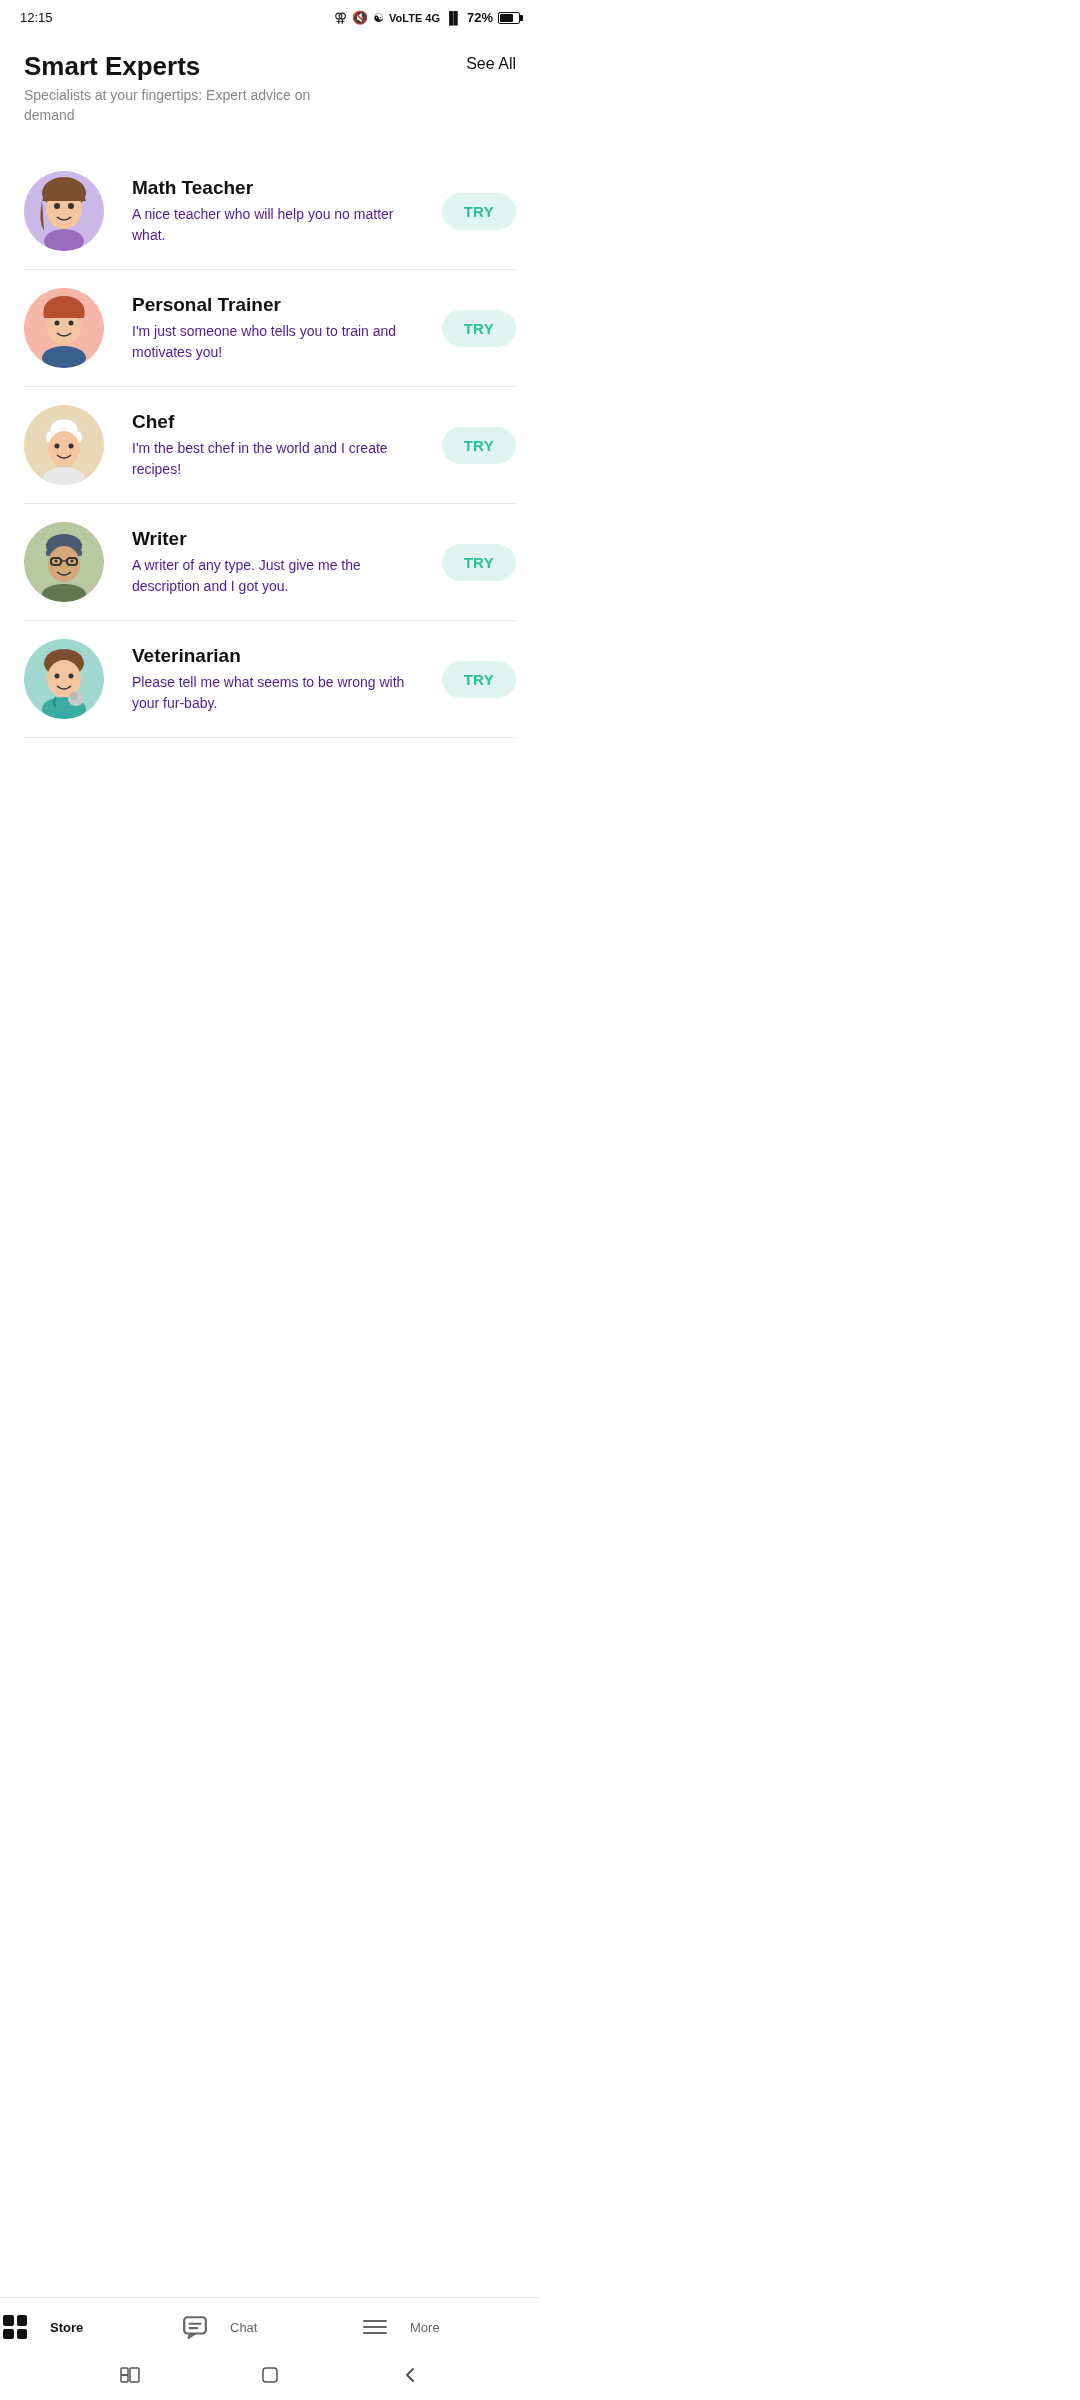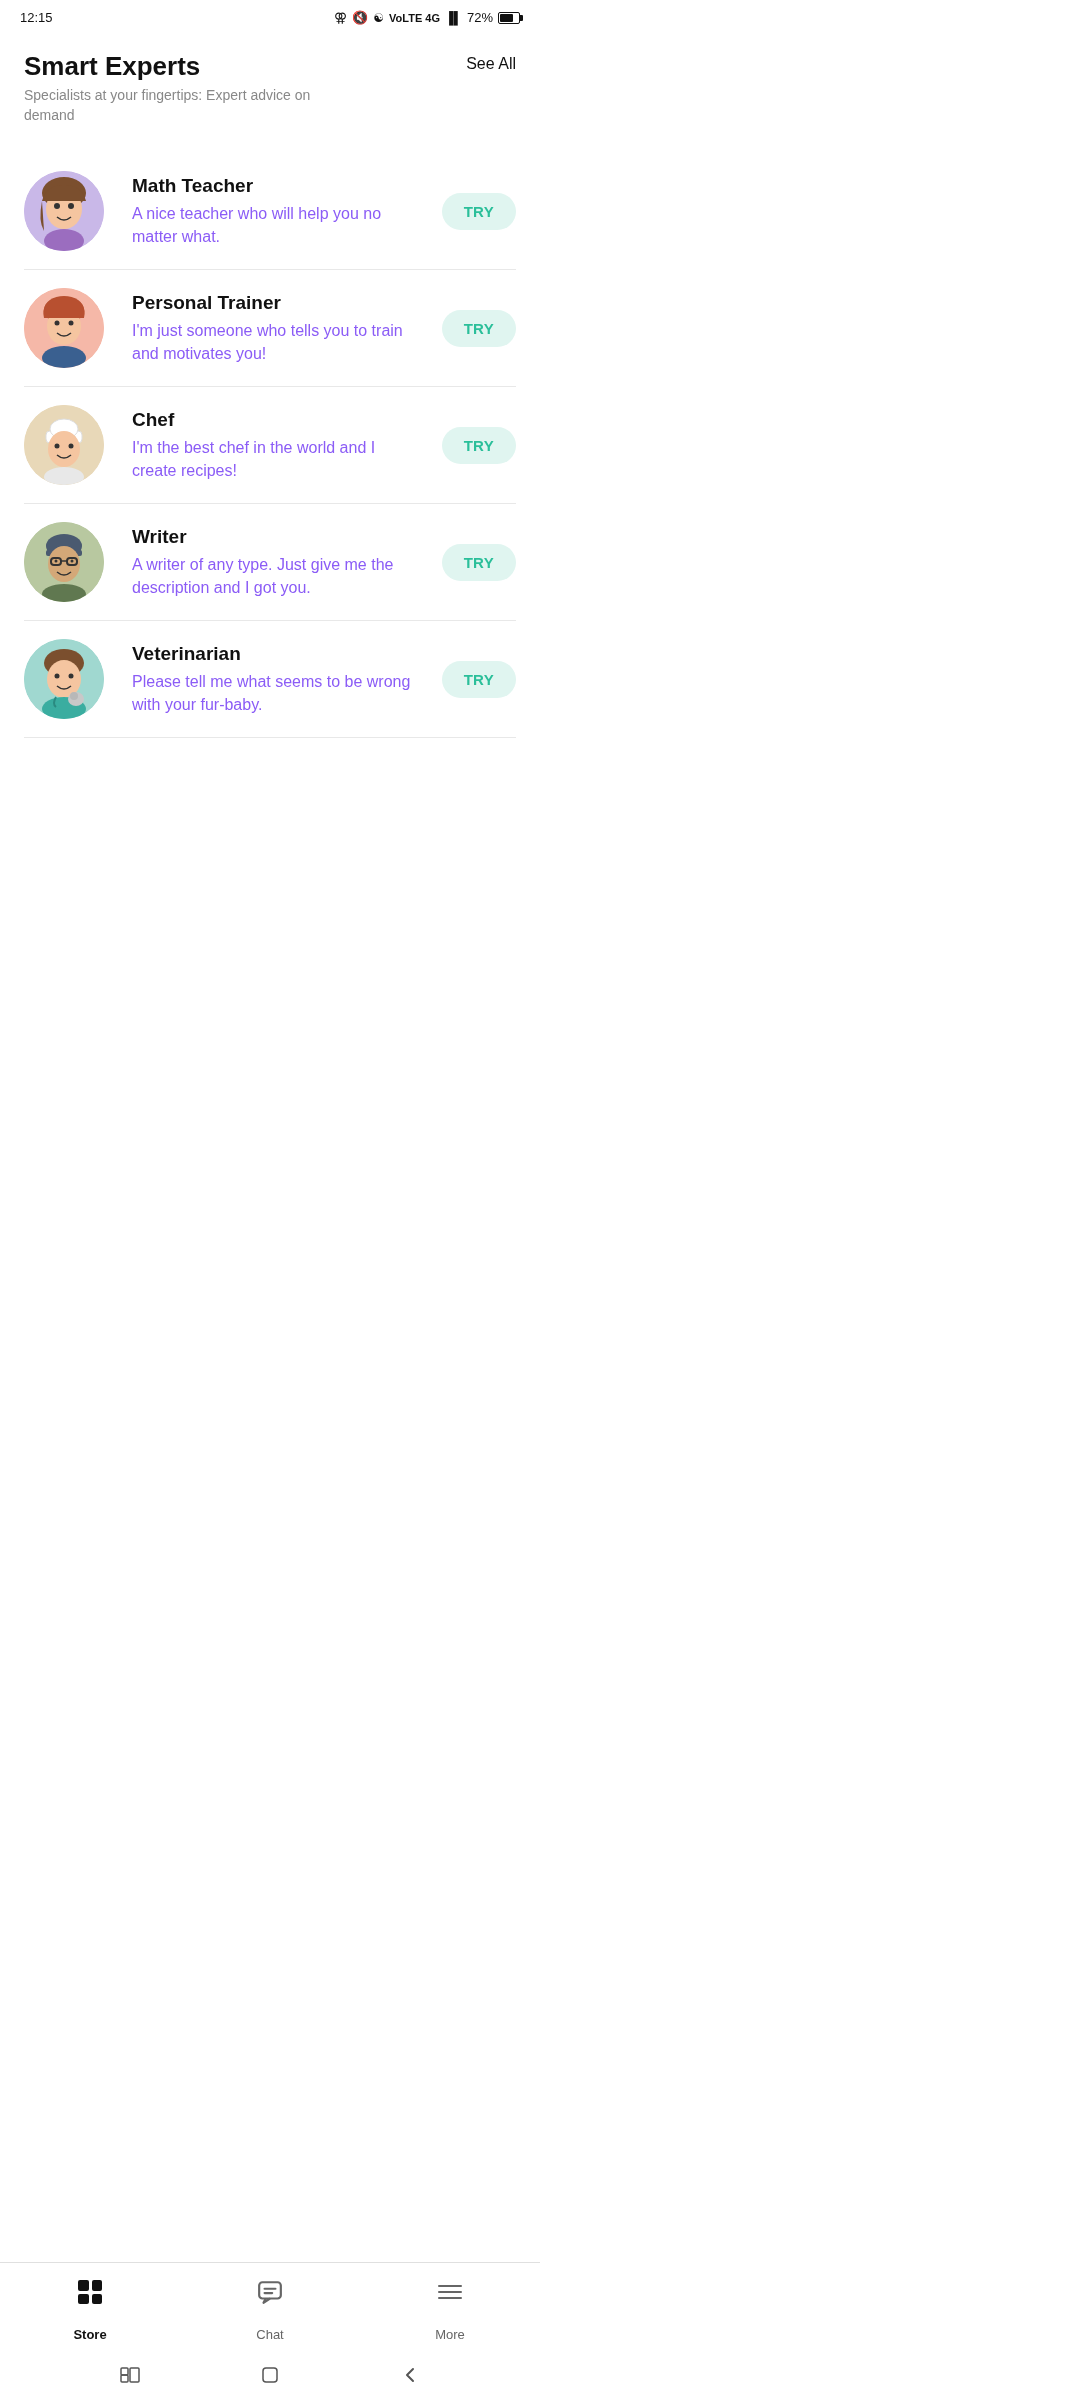--- a/index.html
+++ b/index.html
@@ -106,22 +106,22 @@
     }
 
     .expert-info h2 {
       font-size: 19px;
       font-weight: 700;
       color: #111;
       margin-bottom: 5px;
     }
 
     .expert-info p {
-      font-size: 16px;
-      color: #8b5cf6;
+      font-size: 14px;
+      color: #4c1d95;
       line-height: 1.45;
     }
 
     .try-btn {
       background: #e0f5f0;
       color: #2bbf9a;
       border: none;
       border-radius: 24px;
       padding: 10px 22px;
       font-size: 15px;
@@ -143,21 +143,21 @@
 
     .nav-items {
       display: flex;
       justify-content: space-around;
       align-items: center;
       padding: 14px 0 10px 0;
     }
 
     .nav-item {
       display: flex;
-      flex-direction: column;
+      flex-direction: row;
       align-items: center;
       gap: 20px;
       cursor: pointer;
       flex: 1;
     }
 
     .nav-icon {
       display: flex;
       align-items: center;
       justify-content: center;
@@ -262,21 +262,21 @@
 <body>
 
 <div class="status-bar">
   <div class="status-left">12:15</div>
   <div class="status-right">
     <span style="font-size:13px;">⚢</span>
     <span style="font-size:13px;">🔇</span>
     <span style="font-size:12px;">☯</span>
     <span style="font-size:11px; font-weight:700;">VoLTE 4G</span>
     <span style="font-size:12px;">▐▌</span>
-    <span style="font-size:13px; font-weight:400;">72%</span>
+    <span style="font-size:13px; font-weight:700;">72%</span>
     <span>
       <span class="battery-bar">
           <span class="battery-fill"></span>
           <span class="battery-tip"></span>
         </span>
     </span>
   </div>
 </div>
 
 <div class="main-content">

